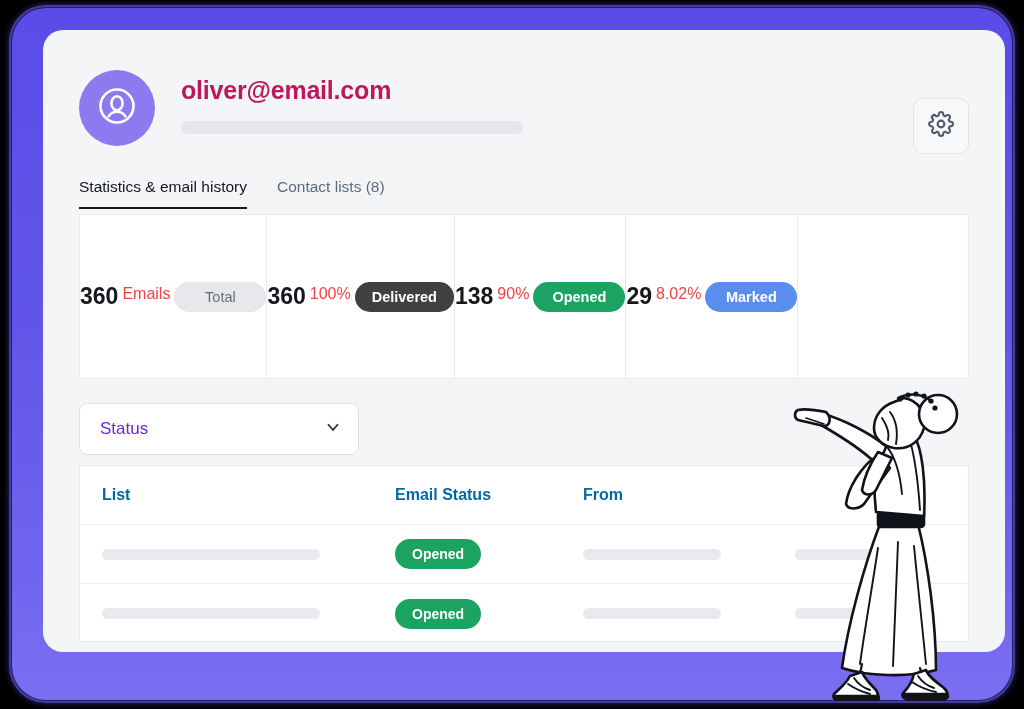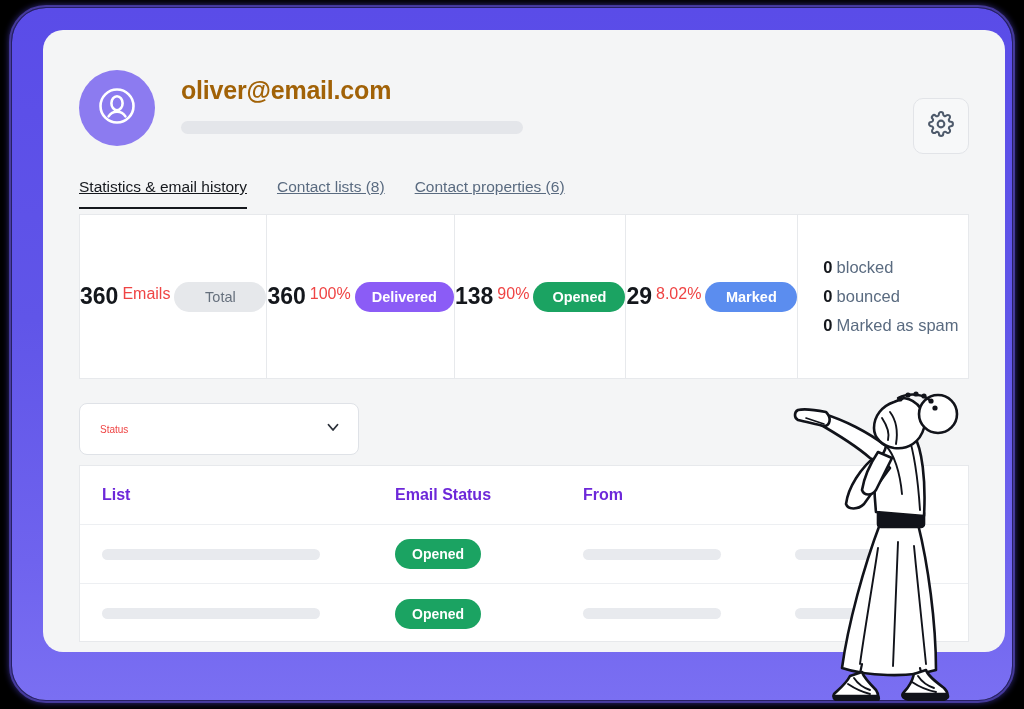--- a/index.html
+++ b/index.html
@@ -51,21 +51,21 @@
   }
   #avatar {
     position: absolute; left: 0; top: 0;
     width: 76px; height: 76px;
     border-radius: 50%;
     background: #8c7bf0;
     display: flex; align-items: center; justify-content: center;
   }
   #contact-email {
     position: absolute; left: 102px; top: 6px;
-    font-size: 25px; font-weight: bold; color: #a16207;
+    font-size: 25px; font-weight: bold; color: #be185d;
     letter-spacing: -.2px;
   }
   #email-skeleton {
     position: absolute; left: 102px; top: 51px;
     width: 342px; height: 13px;
     background: #e4e6ea; border-radius: 7px;
   }
   #settings-button {
     position: absolute; right: 0; top: 28px;
     width: 56px; height: 56px;
@@ -82,21 +82,20 @@
     width: 890px; height: 40px;
     display: flex; align-items: flex-start; gap: 0;
   }
   .tab {
     font-size: 15.5px;
     color: #5a6b80;
     padding: 0 0 11px 0;
     margin-right: 30px;
     cursor: pointer;
     white-space: nowrap;
-    text-decoration: underline;
   }
   .tab.active {
     color: #15181d;
     border-bottom: 2.5px solid #15181d;
   }
 
   
   #stats-strip {
     position: absolute;
     left: 36px; top: 184px;
@@ -135,37 +134,37 @@
     position: absolute;
     left: 36px; top: 373px;
     width: 280px; height: 52px;
     background: #ffffff;
     border: 1px solid #dfe2e7;
     border-radius: 8px;
     display: flex; align-items: center;
     padding: 0 16px 0 20px;
     cursor: pointer;
   }
-  #status-select-value { flex: 1; font-size: 10px; color: #ef4444; }
+  #status-select-value { flex: 1; font-size: 17px; color: #6d28d9; }
 
   
   #history-table {
     position: absolute;
     left: 36px; top: 435px;
     width: 890px; height: 177px;
     background: #ffffff;
     border: 1px solid #e7e9ec;
   }
   .table-row {
     display: flex; align-items: center;
     height: 59px;
     border-bottom: 1px solid #edeff2;
     padding: 0 0 0 22px;
   }
-  .table-row.header { font-size: 16px; font-weight: bold; color: #6d28d9; }
+  .table-row.header { font-size: 16px; font-weight: bold; color: #0369a1; }
   .table-row:last-child { border-bottom: none; }
   .col-list   { flex: 0 0 293px; }
   .col-status { flex: 0 0 188px; }
   .col-from   { flex: 0 0 212px; }
   .col-date   { flex: 1; }
 
   .skel { height: 11px; background: #e8eaee; border-radius: 6px; }
   .skel-list { width: 218px; }
   .skel-from { width: 138px; }
   .skel-date { width: 88px; }
@@ -213,60 +212,48 @@
             <circle cx="12" cy="12" r="3.1"></circle>
             <path d="M19.4 15a1.65 1.65 0 0 0 .33 1.82l.06.06a2 2 0 1 1-2.83 2.83l-.06-.06a1.65 1.65 0 0 0-1.82-.33 1.65 1.65 0 0 0-1 1.51V21a2 2 0 0 1-4 0v-.09A1.65 1.65 0 0 0 9 19.4a1.65 1.65 0 0 0-1.82.33l-.06.06a2 2 0 1 1-2.83-2.83l.06-.06a1.65 1.65 0 0 0 .33-1.82 1.65 1.65 0 0 0-1.51-1H3a2 2 0 0 1 0-4h.09A1.65 1.65 0 0 0 4.6 9a1.65 1.65 0 0 0-.33-1.82l-.06-.06a2 2 0 1 1 2.83-2.83l.06.06a1.65 1.65 0 0 0 1.82.33H9a1.65 1.65 0 0 0 1-1.51V3a2 2 0 0 1 4 0v.09a1.65 1.65 0 0 0 1 1.51 1.65 1.65 0 0 0 1.82-.33l.06-.06a2 2 0 1 1 2.83 2.83l-.06.06a1.65 1.65 0 0 0-.33 1.82V9a1.65 1.65 0 0 0 1.51 1H21a2 2 0 0 1 0 4h-.09a1.65 1.65 0 0 0-1.51 1z"></path>
           </svg>
         </span>
       </div>
     </div>
 
     <div id="tabs">
       <div class="tab active">Statistics &amp; email history</div>
       <div class="tab">Contact lists (8)</div>
-      <div class="tab">Contact properties (6)</div>
     </div>
 
     <div id="stats-strip">
 
       <div class="stat-card">
         <div class="stat-value">360</div>
         <div class="stat-label">Emails</div>
         <div class="stat-badge total">Total</div>
       </div>
 
       <div class="stat-card">
         <div class="stat-value">360</div>
         <div class="stat-label">100%</div>
-        <div class="stat-badge" style="background:#8b5cf6">Delivered</div>
+        <div class="stat-badge" style="background:#404040">Delivered</div>
       </div>
 
       <div class="stat-card">
         <div class="stat-value">138</div>
         <div class="stat-label">90%</div>
         <div class="stat-badge" style="background:#1ba362">Opened</div>
       </div>
 
       <div class="stat-card">
         <div class="stat-value">29</div>
         <div class="stat-label">8.02%</div>
         <div class="stat-badge" style="background:#5b8def">Marked</div>
       </div>
 
-      <div id="side-stats">
-        <div class="side-stat">
-          <b>0</b><span>blocked</span>
-        </div>
-        <div class="side-stat">
-          <b>0</b><span>bounced</span>
-        </div>
-        <div class="side-stat">
-          <b>0</b><span>Marked as spam</span>
-        </div>
-      </div>
     </div>
 
     <div id="status-select">
       <span id="status-select-value">Status</span>
       <span>
         <svg width="18" height="18" viewBox="0 0 24 24" fill="none" stroke="#2b3039" stroke-width="2.4" stroke-linecap="round" stroke-linejoin="round">
           <polyline points="6 9 12 16 18 9"></polyline>
         </svg>
       </span>
     </div>

